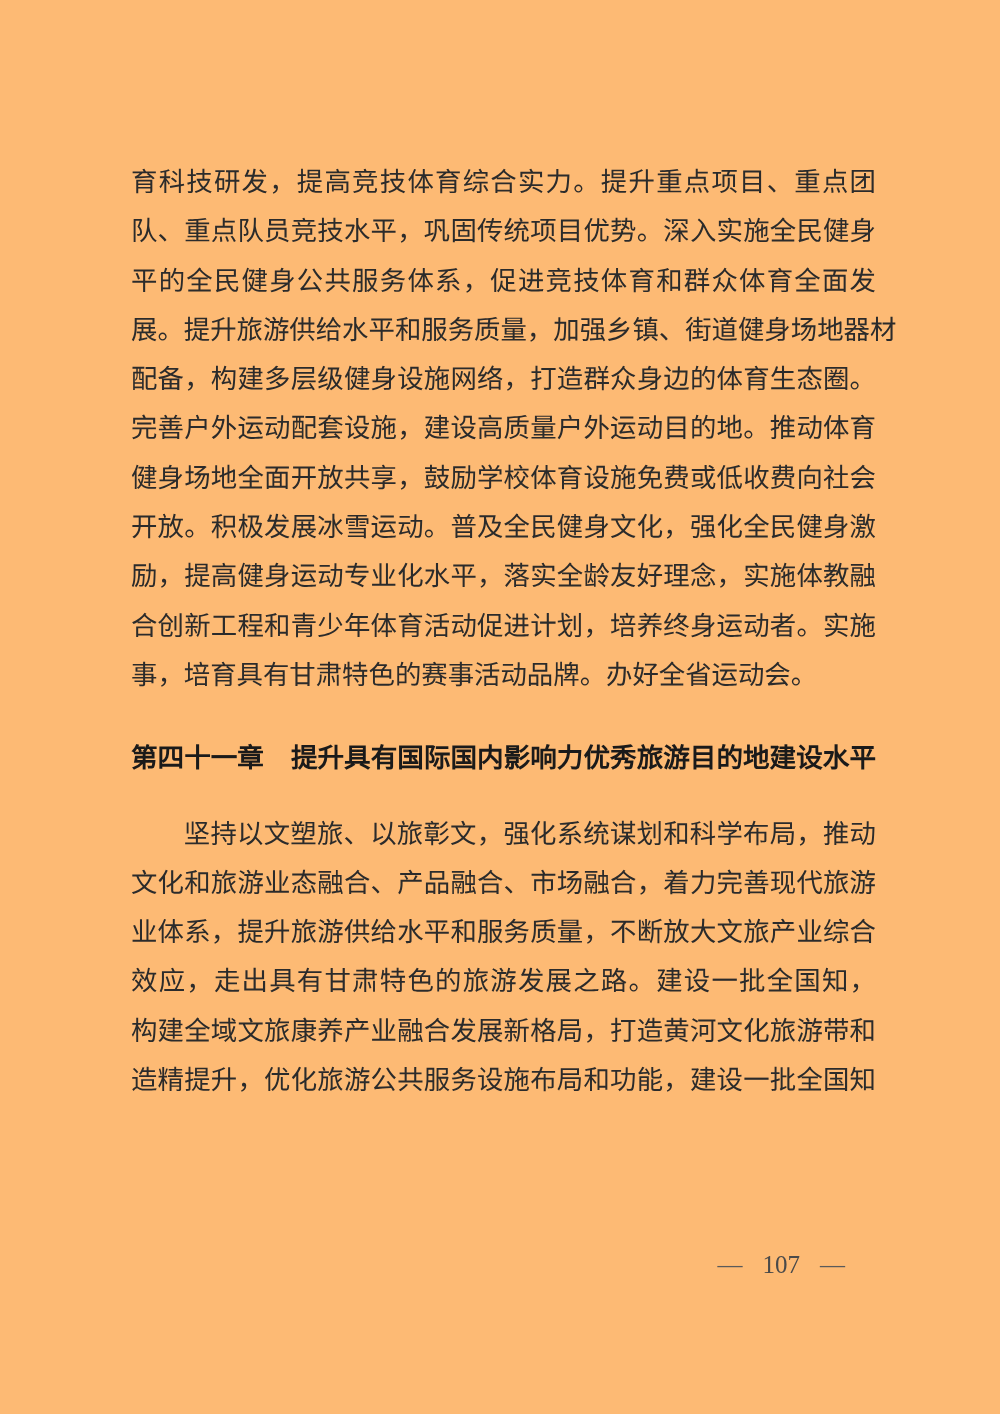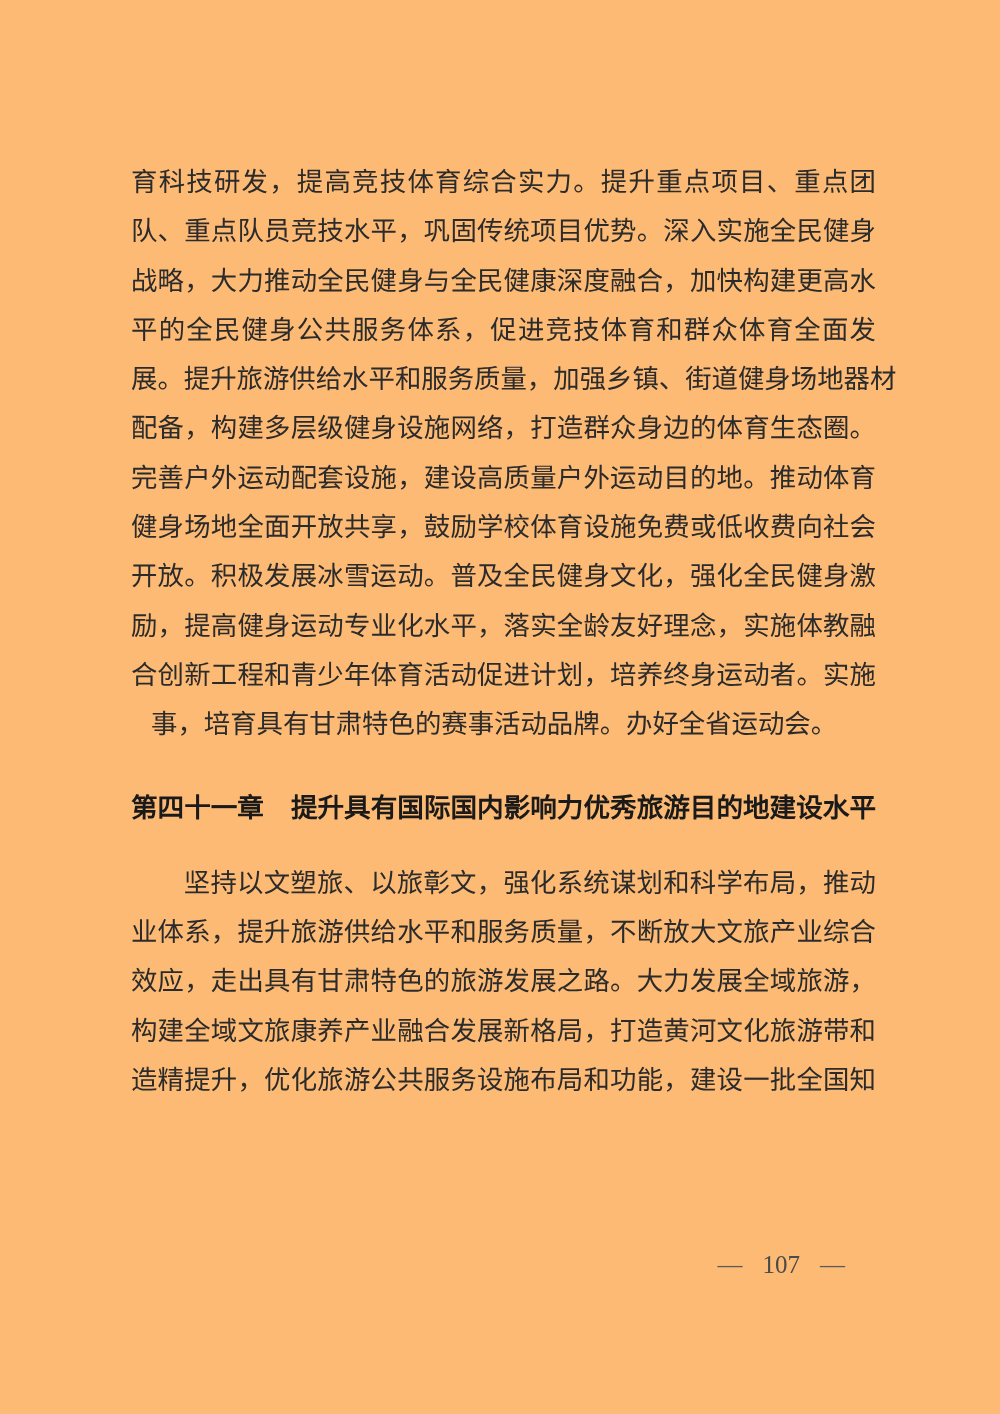--- a/index.html
+++ b/index.html
@@ -26,21 +26,20 @@
     color: #2b2b2b;
     font-weight: 400;
   }
   .line {
     text-align: justify;
     text-align-last: justify;
     white-space: nowrap;
   }
   .line.end {
     text-align-last: left;
-    margin-left: 20px;
   }
   .line.indent {
     text-indent: 2em;
   }
   .chapter {
     display: flex;
     justify-content: space-between;
     align-items: center;
     margin: 34px 0 26px 0;
     font-family: "Liberation Sans", "DejaVu Sans", sans-serif;
@@ -68,41 +67,41 @@
 </head>
 <body>
 
 <div class="page">
 
   <main class="text-block">
 
     <section>
       <div class="line">育科技研发，提高竞技体育综合实力。提升重点项目、重点团</div>
       <div class="line">队、重点队员竞技水平，巩固传统项目优势。深入实施全民健身</div>
-      <div class="line">战略，大力推动全民健身与全民健康深度融合，加快构建更高水</div>
       <div class="line">平的全民健身公共服务体系，促进竞技体育和群众体育全面发</div>
       <div class="line">展。提升旅游供给水平和服务质量，加强乡镇、街道健身场地器材</div>
       <div class="line">配备，构建多层级健身设施网络，打造群众身边的体育生态圈。</div>
       <div class="line">完善户外运动配套设施，建设高质量户外运动目的地。推动体育</div>
       <div class="line">健身场地全面开放共享，鼓励学校体育设施免费或低收费向社会</div>
       <div class="line">开放。积极发展冰雪运动。普及全民健身文化，强化全民健身激</div>
       <div class="line">励，提高健身运动专业化水平，落实全龄友好理念，实施体教融</div>
       <div class="line">合创新工程和青少年体育活动促进计划，培养终身运动者。实施</div>
       <div class="line end">事，培育具有甘肃特色的赛事活动品牌。办好全省运动会。</div>
     </section>
 
     <h2 class="chapter">
       <span>第四十一章</span>
       <span>提升具有国际国内影响力优秀旅游目的地建设水平</span>
     </h2>
 
     <section>
       <div class="line indent">坚持以文塑旅、以旅彰文，强化系统谋划和科学布局，推动</div>
+      <div class="line">文化和旅游业态融合、产品融合、市场融合，着力完善现代旅游</div>
       <div class="line">业体系，提升旅游供给水平和服务质量，不断放大文旅产业综合</div>
-      <div class="line">效应，走出具有甘肃特色的旅游发展之路。大力发展全域旅游，</div>
+      <div class="line">效应，走出具有甘肃特色的旅游发展之路。建设一批全国知，</div>
       <div class="line">构建全域文旅康养产业融合发展新格局，打造黄河文化旅游带和</div>
       <div class="line">造精提升，优化旅游公共服务设施布局和功能，建设一批全国知</div>
     </section>
 
   </main>
 
   <footer class="page-footer">
     <span class="dash">—</span>
     <span>107</span>
     <span class="dash">—</span>

